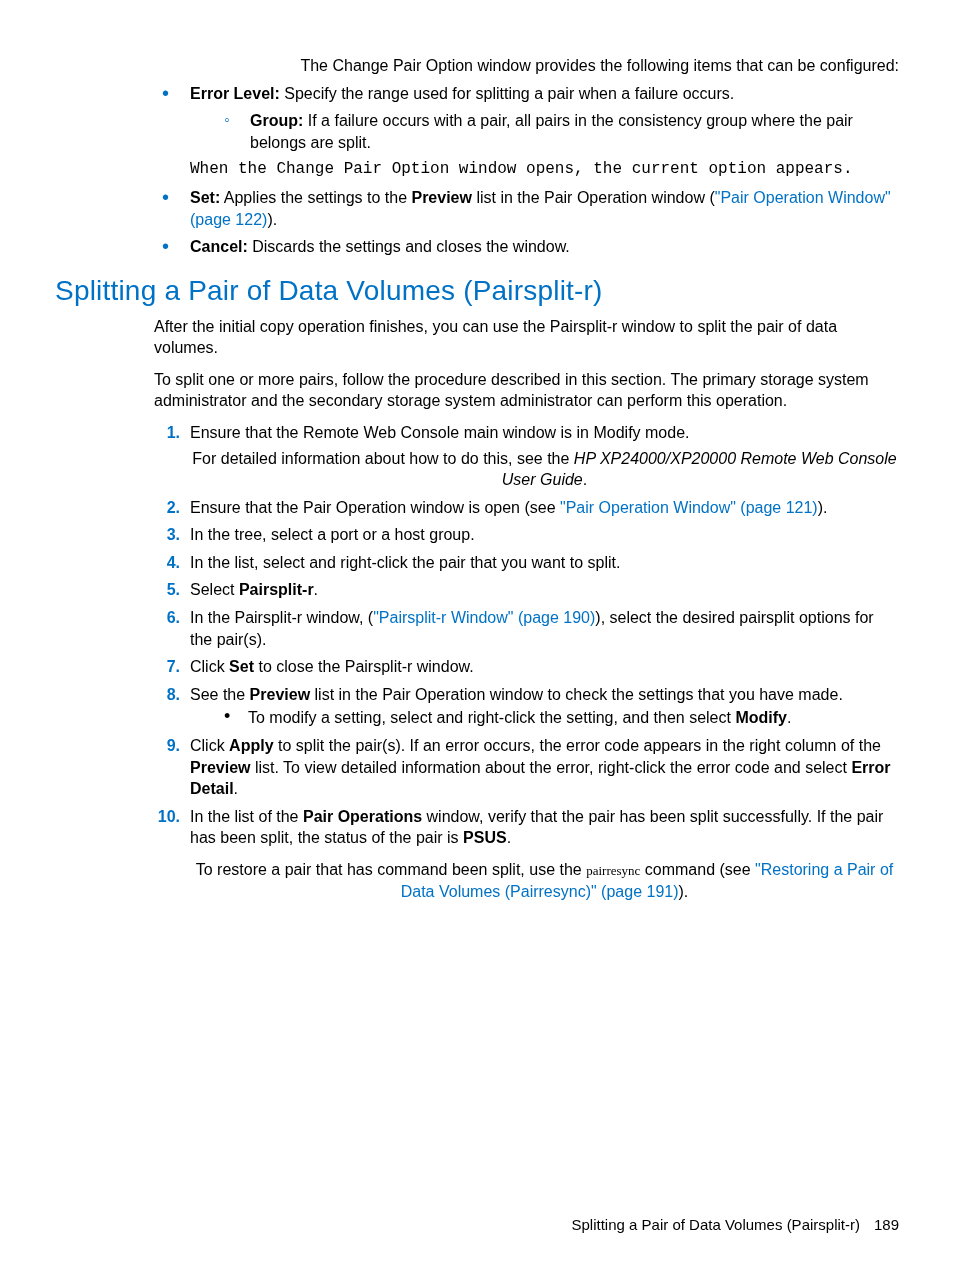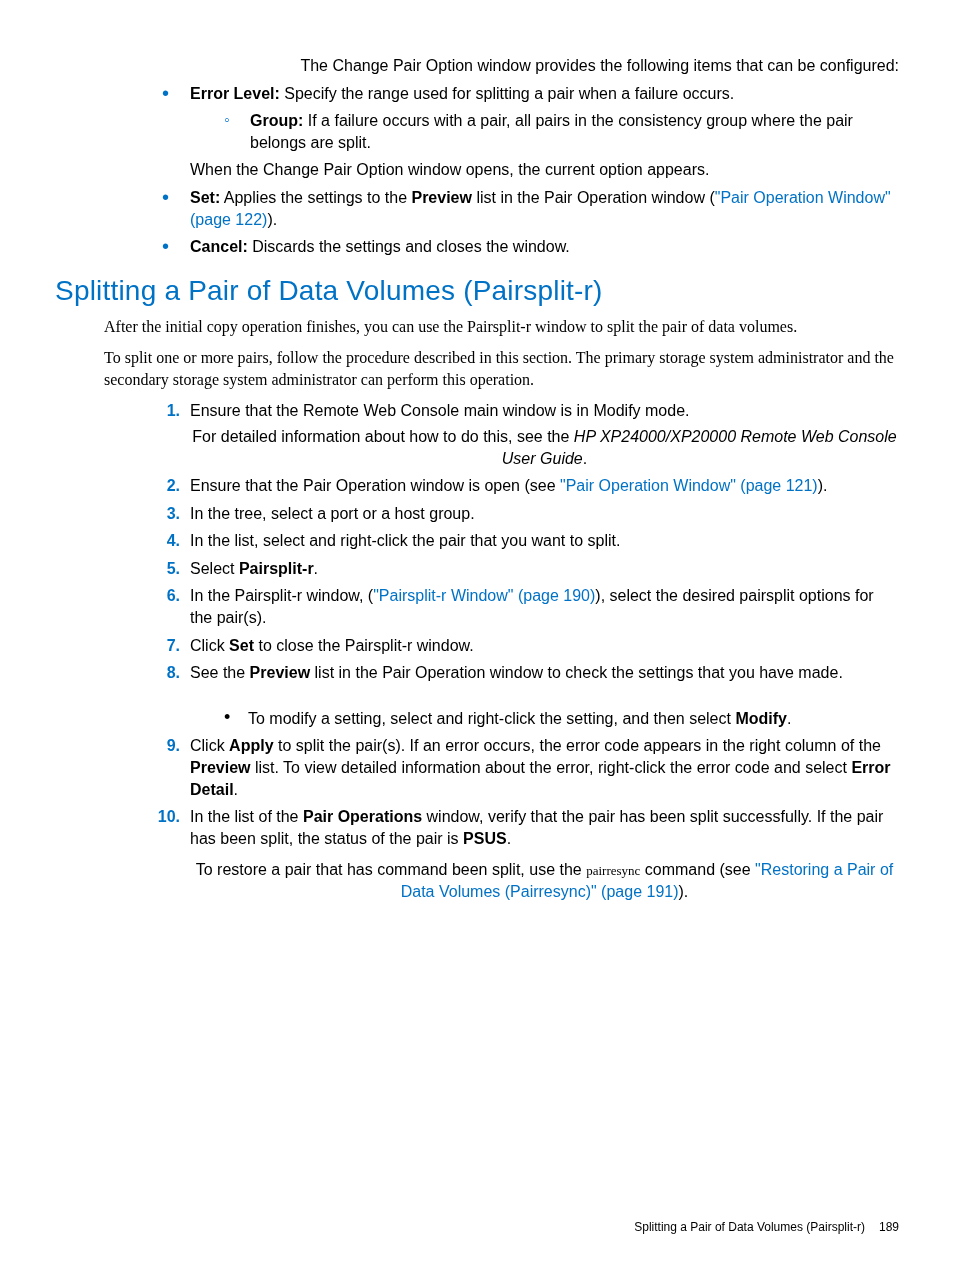--- a/index.html
+++ b/index.html
@@ -18,52 +18,52 @@
   ul.top-bullets { list-style: none; margin-left: 101px; }
   ul.top-bullets > li { position: relative; padding-left: 34px; margin-bottom: 6px; margin-top:6px; }
   ul.top-bullets > li::before {
     content: "•"; position: absolute; left: 6px; top: 0; color: #0072c6; font-size: 20px; line-height: 1;
   }
   ul.sub-bullets { list-style: none; margin-left: 30px; margin-top: 6px; }
   ul.sub-bullets > li { position: relative; padding-left: 30px; margin-bottom: 6px; }
   ul.sub-bullets > li::before {
     content: "◦"; position: absolute; left: 4px; top: 0; color: #0072c6; font-size: 16px; line-height: 1.2;
   }
-  .after-sub { margin-left: 0px; margin-top: 4px; margin-bottom:4px;}
+  .after-sub { margin-left: 0px; margin-top: 4px; margin-bottom:4px;font-family:Liberation Mono, monospace;}
   h2.section-heading {
     color: #0072c6;
     font-weight: 300;
     font-size: 28px;
     margin-top: 14px;
     margin-bottom: 6px;
     letter-spacing: 0.2px;
   }
-  .section-para { margin-left: 49px; margin-bottom: 10px; font-family: Liberation Serif, serif; }
+  .section-para { margin-left: 99px; margin-bottom: 10px; }
   ol.num-list { list-style: none; margin-left: 101px; counter-reset: item; }
   ol.num-list > li { position: relative; padding-left: 34px; margin-bottom: 6px; counter-increment: item; }
   ol.num-list > li::before {
     content: counter(item) ".";
     position: absolute; left: -2px; top: 0;
     color: #0072c6; font-weight: bold; text-align: right; width: 26px;
   }
-  ul.inner-bullets { list-style: none; margin-left: 30px; margin-top: 24px; }
+  ul.inner-bullets { list-style: none; margin-left: 30px; margin-top: 2px; }
   ul.inner-bullets > li { position: relative; padding-left: 28px; margin-bottom: 6px; }
   ul.inner-bullets > li::before {
     content: "•"; position: absolute; left: 4px; top: 0; color: #000; font-size: 18px; line-height: 1;
   }
   .sub-para { margin-top: 4px; text-align: center; }
   a.xref { color: #0072c6; text-decoration: none; }
   b { font-weight: bold; }
   i { font-style: italic; }
   code.cmd { font-family: Liberation Serif, serif; font-size: 13px; }
   .footer {
     position: absolute;
     bottom: 36px;
     right: 55px;
-    font-size: 12px;
+    font-size: 15px;
     color: #000;
   }
   .footer .pg { margin-left: 14px; }
 </style>
 </head>
 <body>
 
 <p class="intro-para">The Change Pair Option window provides the following items that can be configured:</p>
 
 <ul class="top-bullets">

